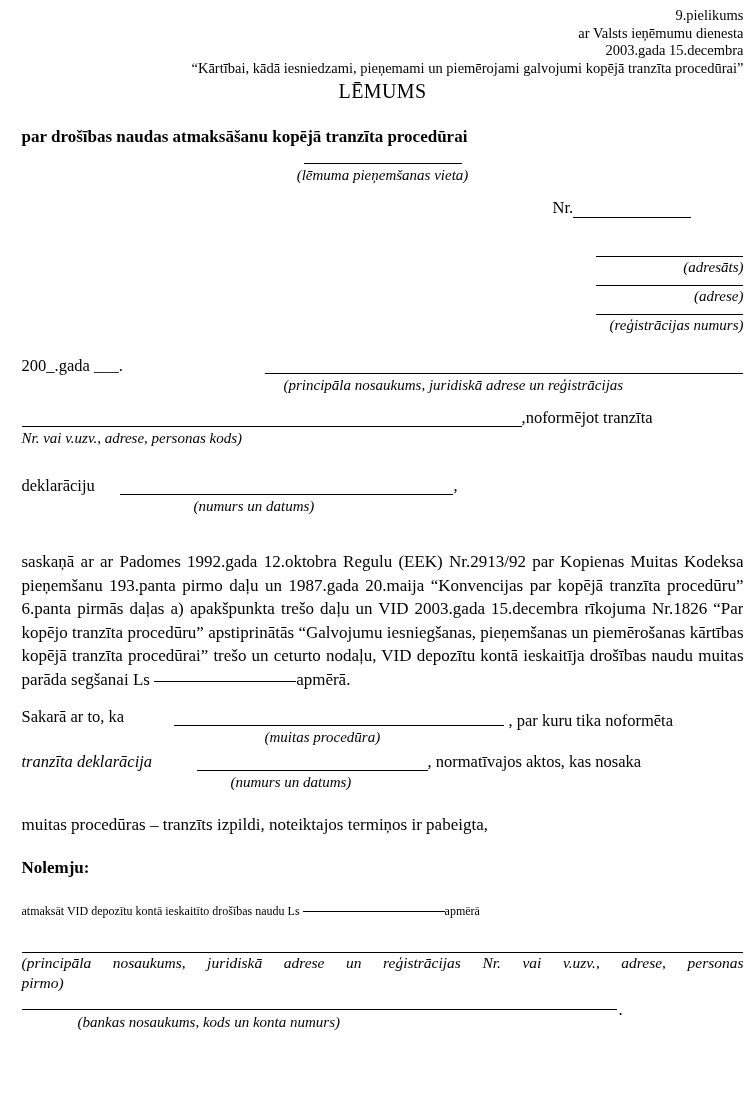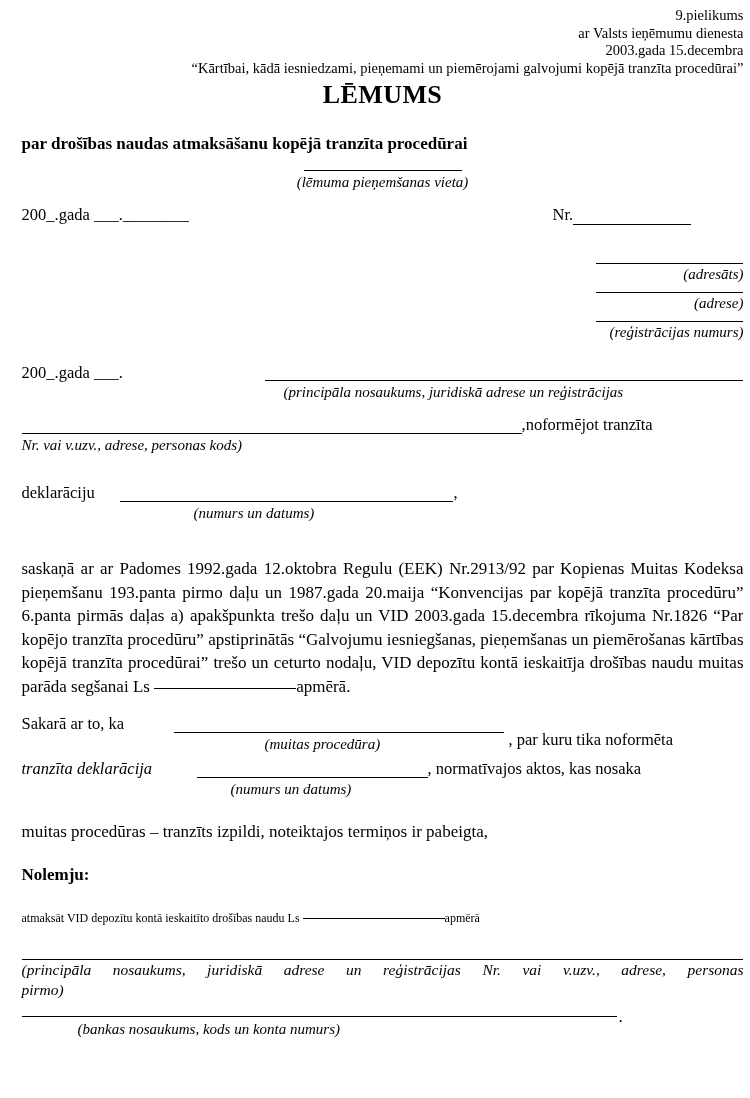--- a/index.html
+++ b/index.html
@@ -31,22 +31,22 @@
   .hdr {
     text-align: right;
     font-size: 14.5px;
     line-height: 17.5px;
     padding-top: 6px;
   }
   .hdr div { white-space: nowrap; }
 
   .doc-title {
     text-align: center;
-    font-weight: bold;
-    font-size: 26px;
+    font-weight: normal;
+    font-size: 20px;
     letter-spacing: .4px;
     margin-top: 3px;
   }
   .doc-subtitle {
     text-align: left;
     font-weight: bold;
     font-size: 17px;
     margin-top: 24px;
   }
 
@@ -143,21 +143,21 @@
     vertical-align: 3px;
   }
 
   
   .sak { position: relative; margin-top: 16px; height: 93px; }
   .sak-l1 { position: absolute; left: 0; top: 0; }
   .sak-rule1 {
     position: absolute; left: 152px; top: 18px; width: 330px;
     height: 0; border-bottom: 1.3px solid #000;
   }
-  .sak-t1 { position: absolute; left: 487px; top: 16px; }
+  .sak-t1 { position: absolute; left: 487px; top: 4px; }
   .sak-cap1 { position: absolute; left: 243px; top: 21px; }
   .sak-l2 { position: absolute; left: 0; top: 45px; font-style: italic; }
   .sak-rule2 {
     position: absolute; left: 175px; top: 63px; width: 231px;
     height: 0; border-bottom: 1.3px solid #000;
   }
   .sak-t2 { position: absolute; left: 406px; top: 45px; }
   .sak-cap2 { position: absolute; left: 209px; top: 66px; }
 
   .line-plain { margin-top: 14px; font-size: 17px; line-height: 22px; }
@@ -213,21 +213,20 @@
 
     <div class="doc-title">LĒMUMS</div>
     <div class="doc-subtitle">par drošības naudas atmaksāšanu kopējā tranzīta procedūrai</div>
 
     <div class="place-wrap">
       <div class="place-rule"></div>
       <div class="cap place-cap">(lēmuma pieņemšanas vieta)</div>
     </div>
 
     <div class="row-date">
-      <div class="txt date-left">200_.gada ___.________</div>
       <div class="txt nr-right"><span>Nr.</span><span class="rule" style="width:118px;height:0;"></span></div>
     </div>
 
     <div class="addr-block">
       <div class="addr-row">
         <div class="addr-rule"></div>
         <div class="cap addr-cap">(adresāts)</div>
       </div>
       <div class="addr-row">
         <div class="addr-rule"></div>

